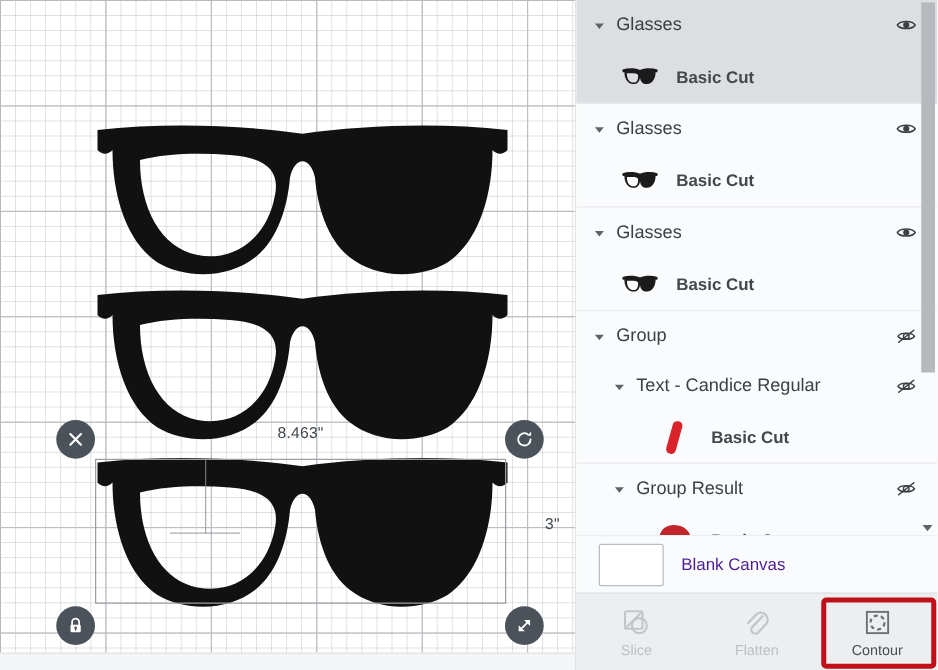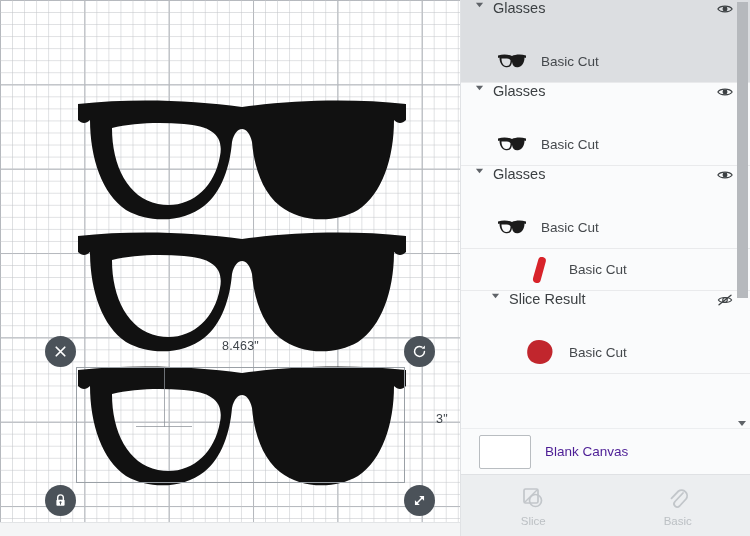--- a/index.html
+++ b/index.html
@@ -69,38 +69,38 @@
     position: relative; width: 290px; height: 536px;
     background: #fafafb; border-left: 1px solid #e0e2e5;
     display: flex; flex-direction: column;
   }
   .layers-scroll {
     position: relative; flex: 0 0 428px; height: 428px; overflow: hidden;
     background: #fafbfc;
   }
   .layer-group { border-bottom: 1px solid #e9eaec; }
   .layer-group.selected { background: #dcdee1; }
-  .row { display: flex; align-items: flex-start; height: 40px; padding: 0 14px 0 10px; }
+  .row { display: flex; align-items: center; height: 40px; padding: 0 14px 0 10px; }
   .row.child { padding-left: 26px; }
   .caret {
     width: 16px; flex: 0 0 16px; display:flex; align-items:center; justify-content:center;
     cursor: pointer;
   }
   .caret svg { width: 9px; height: 9px; }
   .row-title {
     font-size: 14.5px; color: #3c4043; flex: 1; white-space: nowrap;
     overflow: hidden; text-overflow: ellipsis; padding-left: 6px;
   }
   .eye { width: 22px; flex: 0 0 22px; display: flex; align-items: center; justify-content: center; cursor: pointer; }
   .eye svg { width: 18px; height: 18px; }
   .thumb-row { display: flex; align-items: center; height: 42px; padding-left: 34px; }
   .thumb-row.deep { padding-left: 62px; }
   .thumb { width: 34px; flex: 0 0 34px; display: flex; align-items: center; justify-content: center; }
   .thumb svg { display:block; }
-  .thumb-label { font-size: 13.5px; color: #44484c; padding-left: 12px; }
+  .thumb-label { font-size: 13.5px; color: #44484c; padding-left: 12px; font-weight: bold; }
 
   
   .sb-track {
     position: absolute; right: 1px; top: 0; width: 11px; height: 428px; background: transparent;
   }
   .sb-thumb {
     position: absolute; right: 1px; top: 2px; width: 11px; height: 296px;
     background: #b6b9bd; border-radius: 0; cursor: pointer;
   }
   .sb-down {
@@ -309,38 +309,68 @@
                 C29 25,23 28,16 26 C9 24,5 16,5 7 C4 8,3 8,2 7 Z
                 M9 9 C9 17,12 23,18 24 C24 25,27 21,27 13 C27 10,23 9,17 9 C14 9,11 9,9 9 Z
                 M51 9 C51 17,48 23,42 24 C36 25,33 21,33 13 C33 10,37 9,43 9 C46 9,49 9,51 9 Z"></path>
             </svg>
           </span>
           <span class="thumb-label">Basic Cut</span>
         </div>
       </div>
 
       <div class="layer-group">
-
+        <div class="row">
+          <span class="caret">
+            <svg viewBox="0 0 10 10">
+                <path d="M1 3 L9 3 L5 8 Z" fill="#5f6368"></path>
+              </svg>
+          </span>
+          <span class="row-title">Group</span>
+          <span class="eye">
+            <svg viewBox="0 0 24 24">
+              <path d="M3.2 12 C6 7.6,18 7.6,20.8 12 C18 16.4,6 16.4,3.2 12 Z" fill="none" stroke="#3c4043" stroke-width="1.5"></path>
+              <circle cx="12" cy="12" r="3" fill="none" stroke="#3c4043" stroke-width="1.5"></circle>
+              <path d="M4 18.4 L20 5.6" stroke="#3c4043" stroke-width="1.7" stroke-linecap="round"></path>
+            </svg>
+          </span>
+        </div>
+
+        <div class="row child">
+          <span class="caret">
+            <svg viewBox="0 0 10 10">
+                <path d="M1 3 L9 3 L5 8 Z" fill="#5f6368"></path>
+              </svg>
+          </span>
+          <span class="row-title">Text - Candice Regular</span>
+          <span class="eye">
+            <svg viewBox="0 0 24 24">
+              <path d="M3.2 12 C6 7.6,18 7.6,20.8 12 C18 16.4,6 16.4,3.2 12 Z" fill="none" stroke="#3c4043" stroke-width="1.5"></path>
+              <circle cx="12" cy="12" r="3" fill="none" stroke="#3c4043" stroke-width="1.5"></circle>
+              <path d="M4 18.4 L20 5.6" stroke="#3c4043" stroke-width="1.7" stroke-linecap="round"></path>
+            </svg>
+          </span>
+        </div>
         <div class="thumb-row deep" style="border-bottom:1px solid #e9eaec;">
           <span class="thumb">
             <svg width="16" height="28" viewBox="0 0 16 28">
               <path fill="#d8232a" d="M9.5 1 C12.5 1,14.5 2.6,13.8 5.6 L8.6 24.4
                 C7.9 26.8,5.6 27.6,3.4 26.8 C1.2 26,0.4 24,1.2 21.6 L6.4 3.2 C7 1.6,8 1,9.5 1 Z"></path>
             </svg>
           </span>
           <span class="thumb-label">Basic Cut</span>
         </div>
 
         <div class="row child">
           <span class="caret">
             <svg viewBox="0 0 10 10">
                 <path d="M1 3 L9 3 L5 8 Z" fill="#5f6368"></path>
               </svg>
           </span>
-          <span class="row-title">Slice Result</span>
+          <span class="row-title">Group Result</span>
           <span class="eye">
             <svg viewBox="0 0 24 24">
               <path d="M3.2 12 C6 7.6,18 7.6,20.8 12 C18 16.4,6 16.4,3.2 12 Z" fill="none" stroke="#3c4043" stroke-width="1.5"></path>
               <circle cx="12" cy="12" r="3" fill="none" stroke="#3c4043" stroke-width="1.5"></circle>
               <path d="M4 18.4 L20 5.6" stroke="#3c4043" stroke-width="1.7" stroke-linecap="round"></path>
             </svg>
           </span>
         </div>
         <div class="thumb-row deep">
           <span class="thumb">
@@ -381,20 +411,29 @@
         <span class="tl">Slice</span>
       </div>
 
 
       <div class="tool disabled">
         <span class="ic">
           <svg viewBox="0 0 24 24">
             <path d="M17 7 L9 15.5 A3.2 3.2 0 0 0 13.6 20 L20 13 A5.5 5.5 0 0 0 12.3 5.3 L5.5 12.4" fill="none" stroke="#c2c6ca" stroke-width="1.8" stroke-linecap="round"></path>
           </svg>
         </span>
-        <span class="tl">Basic</span>
-      </div>
-
-
+        <span class="tl">Flatten</span>
+      </div>
+
+
+      <div class="tool active">
+        <span class="ic">
+          <svg viewBox="0 0 24 24">
+            <rect x="3.5" y="3.5" width="17" height="17" fill="none" stroke="#6b7076" stroke-width="1.5"></rect>
+            <circle cx="12" cy="12" r="5.6" fill="none" stroke="#6b7076" stroke-width="1.8" stroke-dasharray="3.2 2.6"></circle>
+          </svg>
+        </span>
+        <span class="tl">Contour</span>
+      </div>
 
     </div>
   </div>
 </div>
 
 </body></html>

